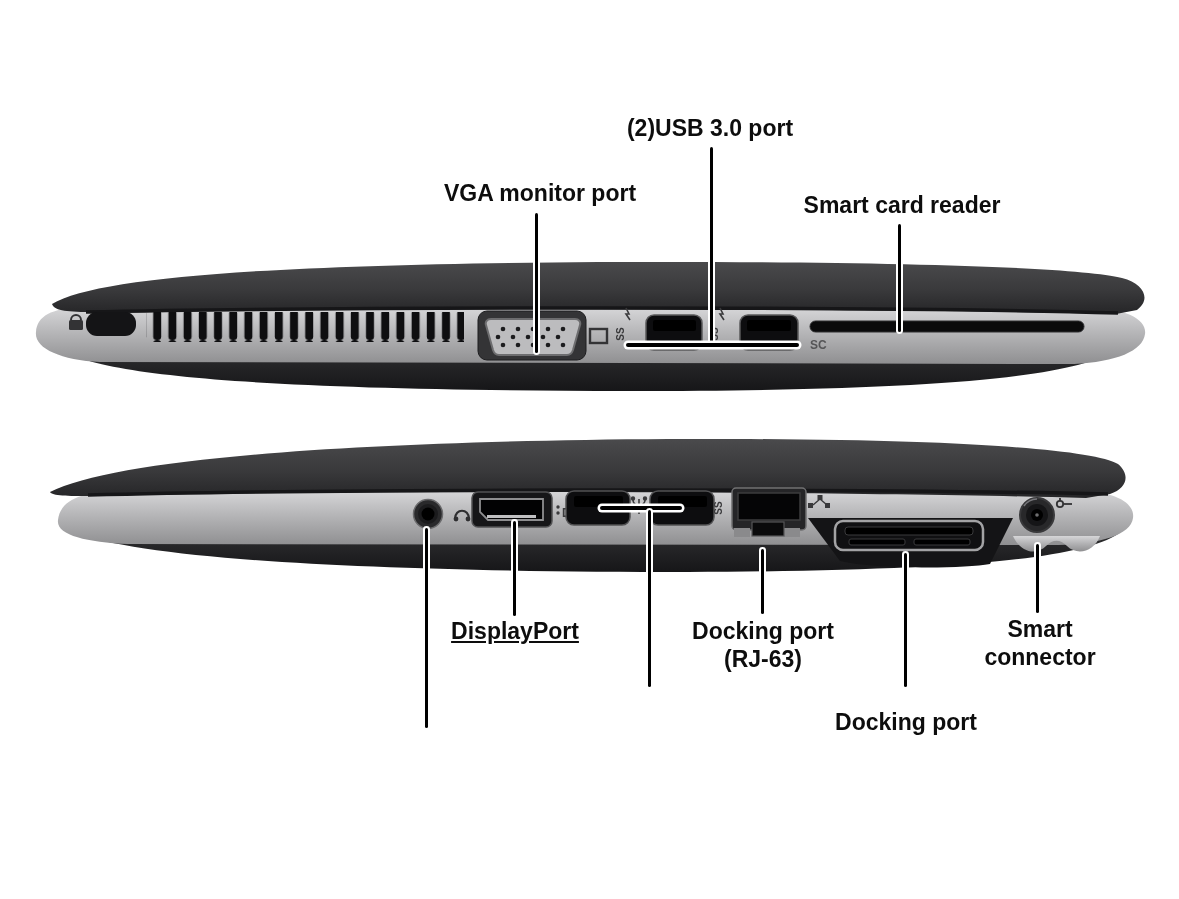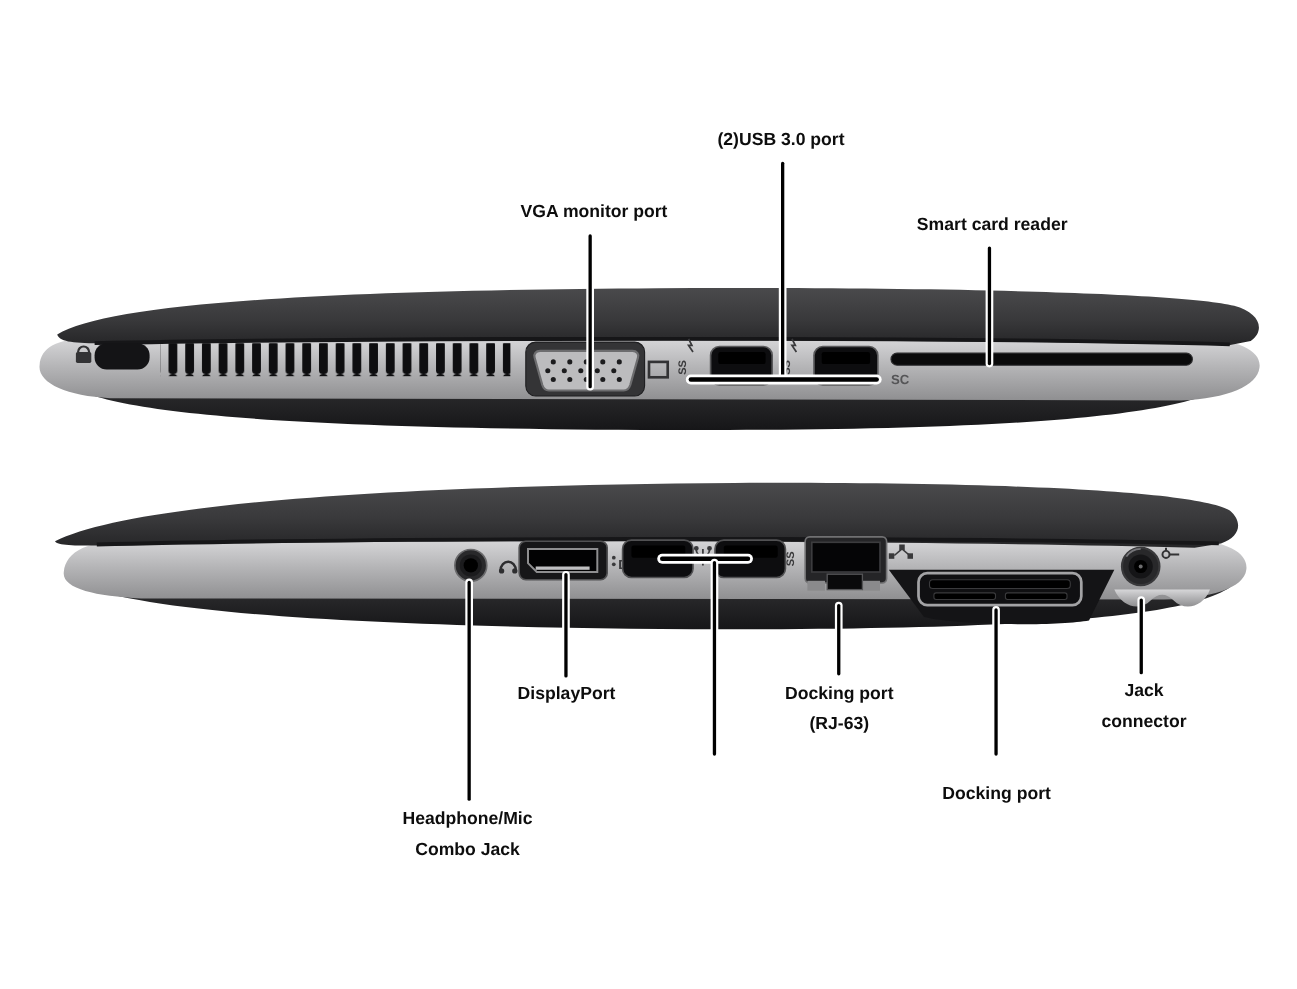--- a/index.html
+++ b/index.html
@@ -2,21 +2,21 @@
 <html><head>
 <meta charset="utf-8">
 <style>
   html,body{margin:0;padding:0;background:#fff;}
   #canvas{
     position:relative;width:1179px;height:899px;background:#ffffff;
     font-family:"Liberation Sans", sans-serif;overflow:hidden;
   }
   .label{
     position:absolute;transform:translateX(-50%);
-    font-weight:bold;font-size:16px;line-height:28px;color:#0d0d0d;
+    font-weight:bold;font-size:23px;line-height:28px;color:#0d0d0d;
     text-align:center;white-space:nowrap;letter-spacing:0px;
   }
   .callout-v{
     position:absolute;width:3px;background:#000;border-radius:2px;
     box-shadow:0 0 0 2px #fff;
   }
   .callout-h{
     position:absolute;height:4px;background:#000;border-radius:3px;
     box-shadow:0 0 0 2.5px #fff;
   }
@@ -221,28 +221,24 @@
   <div class="callout-h" style="left:600px;top:506px;width:82px;"></div>
   <div class="callout-v" style="left:648px;top:510px;height:177px;"></div>
   <div class="callout-v" style="left:761px;top:549px;height:65px;"></div>
   <div class="callout-v" style="left:904px;top:553px;height:134px;"></div>
   <div class="callout-v" style="left:1036px;top:544px;height:69px;"></div>
 
   <div class="label" style="left:710px;top:114px;">(2)USB 3.0 port</div>
   <div class="label" style="left:540px;top:179px;">VGA monitor port</div>
   <div class="label" style="left:902px;top:191px;">Smart card reader</div>
 
-  <div class="label" style="left:515px;top:617px;">DisplayPort</div>
+  <div class="label" style="left:515px;top:617px;text-decoration:underline;">DisplayPort</div>
   <div class="label" style="left:763px;top:617px;">
     <div>Docking port</div>
     <div>(RJ-63)</div>
   </div>
   <div class="label" style="left:1040px;top:615px;">
-    <div>Jack</div>
+    <div>Smart</div>
     <div>connector</div>
   </div>
   <div class="label" style="left:906px;top:688px;margin-top:20px;">Docking port</div>
-  <div class="label" style="left:425px;top:731px;">
-    <div>Headphone/Mic</div>
-    <div>Combo Jack</div>
-  </div>
 
 </div>
 
 </body></html>

